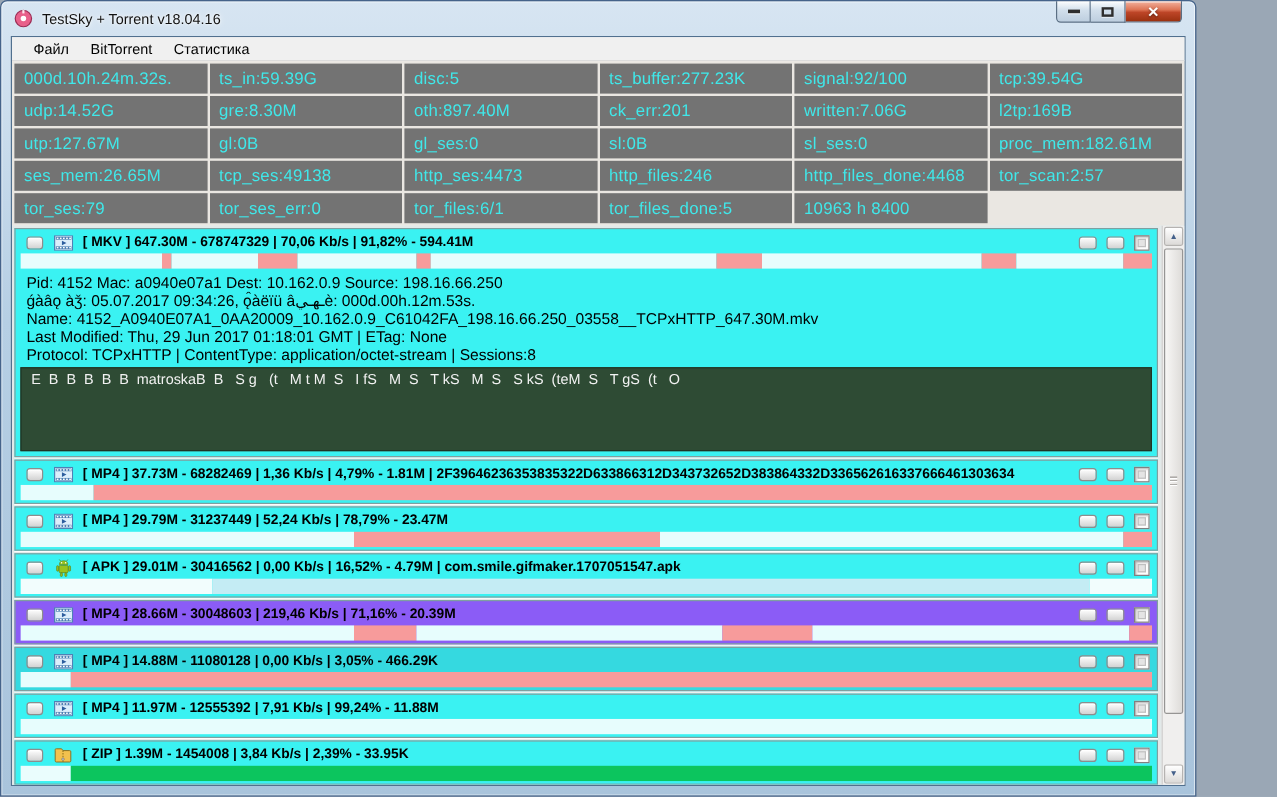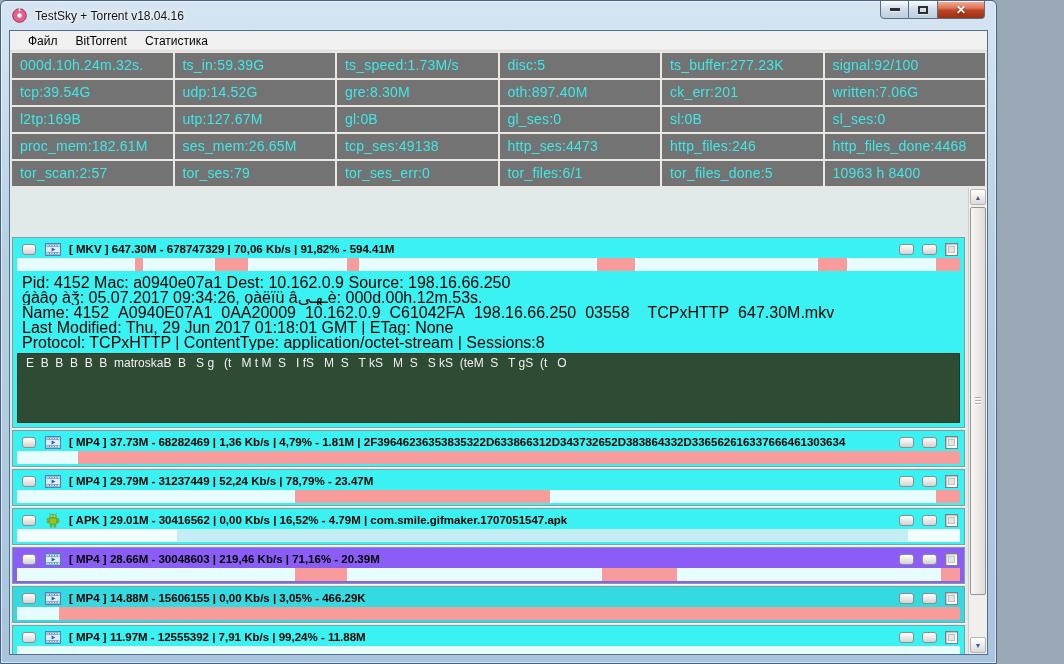--- a/index.html
+++ b/index.html
@@ -42,21 +42,21 @@
   .mbtn{width:15px;height:11px;flex:0 0 auto;border:1px solid #8d8d8d;border-radius:3px;
     background:linear-gradient(#ffffff,#d2d2d2);box-shadow:inset 0 1px 0 #fff;}
   .mbtn.cb{width:14px;}
   .mcheck{width:13px;height:13px;flex:0 0 auto;border:1px solid #808080;background:#fff;
     box-shadow:inset 1px 1px 2px #b5b5b5;position:relative;}
   .mcheck::after{content:"";position:absolute;left:2px;top:2px;right:2px;bottom:2px;
     background:#e4e4e4;border:1px solid #c0c0c0;}
   .ficon{width:17px;height:15px;flex:0 0 auto;display:inline-flex;align-items:center;justify-content:center;}
   .bar{height:13px;margin:1px 4px 2px;display:flex;overflow:hidden;}
   .bar>div{height:100%;}
-  .tdetails{padding:2px 8px 0 9px;font-size:16px;line-height:15px;color:#000;}
+  .tdetails{padding:2px 8px 0 9px;font-size:13px;line-height:15px;color:#000;}
   .tdetails div{white-space:nowrap;overflow:hidden;}
   .hexbox{margin:3px 4px 4px;height:70px;background:#2e4b34;border:1px solid #1f3525;
     color:#f2f2f2;font-size:12px;padding:2px 8px;white-space:pre;overflow:hidden;}
   
   .scroll{position:absolute;top:0;right:0;width:19px;bottom:0;background:#f0efee;border-left:1px solid #cfcecd;}
   .sarrow{position:absolute;left:1px;right:1px;height:16px;display:flex;align-items:center;justify-content:center;
     font-size:7px;color:#44608a;background:linear-gradient(#ffffff,#dcdad8);border:1px solid #b5b3b1;border-radius:2px;}
   .sarrow.up{top:1px;}
   .sarrow.down{bottom:1px;}
   .sthumb{position:absolute;left:1px;right:1px;top:19px;height:388px;border:1px solid #969594;border-radius:2px;
@@ -93,21 +93,20 @@
   <div class="client">
     <div class="menubar">
       <span class="mitem">Файл</span>
       <span class="mitem">BitTorrent</span>
       <span class="mitem">Статистика</span>
     </div>
 
     <div class="stats">
       <div class="scell">000d.10h.24m.32s.</div>
       <div class="scell">ts_in:59.39G</div>
-      <div class="scell">ts_speed:1.73M/s</div>
       <div class="scell">disc:5</div>
       <div class="scell">ts_buffer:277.23K</div>
       <div class="scell">signal:92/100</div>
       <div class="scell">tcp:39.54G</div>
       <div class="scell">udp:14.52G</div>
       <div class="scell">gre:8.30M</div>
       <div class="scell">oth:897.40M</div>
       <div class="scell">ck_err:201</div>
       <div class="scell">written:7.06G</div>
       <div class="scell">l2tp:169B</div>
@@ -125,21 +124,21 @@
       <div class="scell">tor_scan:2:57</div>
       <div class="scell">tor_ses:79</div>
       <div class="scell">tor_ses_err:0</div>
       <div class="scell">tor_files:6/1</div>
       <div class="scell">tor_files_done:5</div>
       <div class="scell">10963 h 8400</div>
     </div>
 
     <div class="content">
 
-      <div class="titem" style="background: rgb(58, 242, 242); margin-top: 47px;">
+      <div class="titem" style="background: rgb(58, 242, 242);">
         <div class="thead">
           <span class="mbtn cb"></span>
           <span class="ficon">
               <svg width="16" height="13" viewBox="0 0 16 13">
                 <rect x="0.5" y="0.5" width="15" height="12" fill="#dceefb" stroke="#4f81b5"></rect>
                 <rect x="1.5" y="1.5" width="13" height="2.2" fill="#4f81b5"></rect>
                 <rect x="1.5" y="9.3" width="13" height="2.2" fill="#4f81b5"></rect>
                 <g fill="#ffffff">
                   <rect x="2.3" y="2" width="1.4" height="1.2"></rect>
                   <rect x="4.9" y="2" width="1.4" height="1.2"></rect>
@@ -339,21 +338,21 @@
                   <rect x="12.7" y="2" width="1.4" height="1.2"></rect>
                   <rect x="2.3" y="9.8" width="1.4" height="1.2"></rect>
                   <rect x="4.9" y="9.8" width="1.4" height="1.2"></rect>
                   <rect x="7.5" y="9.8" width="1.4" height="1.2"></rect>
                   <rect x="10.1" y="9.8" width="1.4" height="1.2"></rect>
                   <rect x="12.7" y="9.8" width="1.4" height="1.2"></rect>
                 </g>
                 <path d="M6.6 4.6 L10.4 6.5 L6.6 8.4 Z" fill="#2d5e9e"></path>
               </svg>
             </span>
-          <span class="tlabel">[ MP4 ] 14.88M - 15606155 | 0,00 Kb/s | 3,05% - 466.29K</span>
+          <span class="tlabel">[ MP4 ] 14.88M - 11080128 | 0,00 Kb/s | 3,05% - 466.29K</span>
           <span class="mbtn"></span>
           <span class="mbtn"></span>
           <span class="mcheck"></span>
         </div>
         <div class="bar">
             <div style="width: 4.5%; background: rgb(231, 253, 253);"></div>
             <div style="width: 95.5%; background: rgb(247, 155, 155);"></div>
           </div>
       </div>
 

